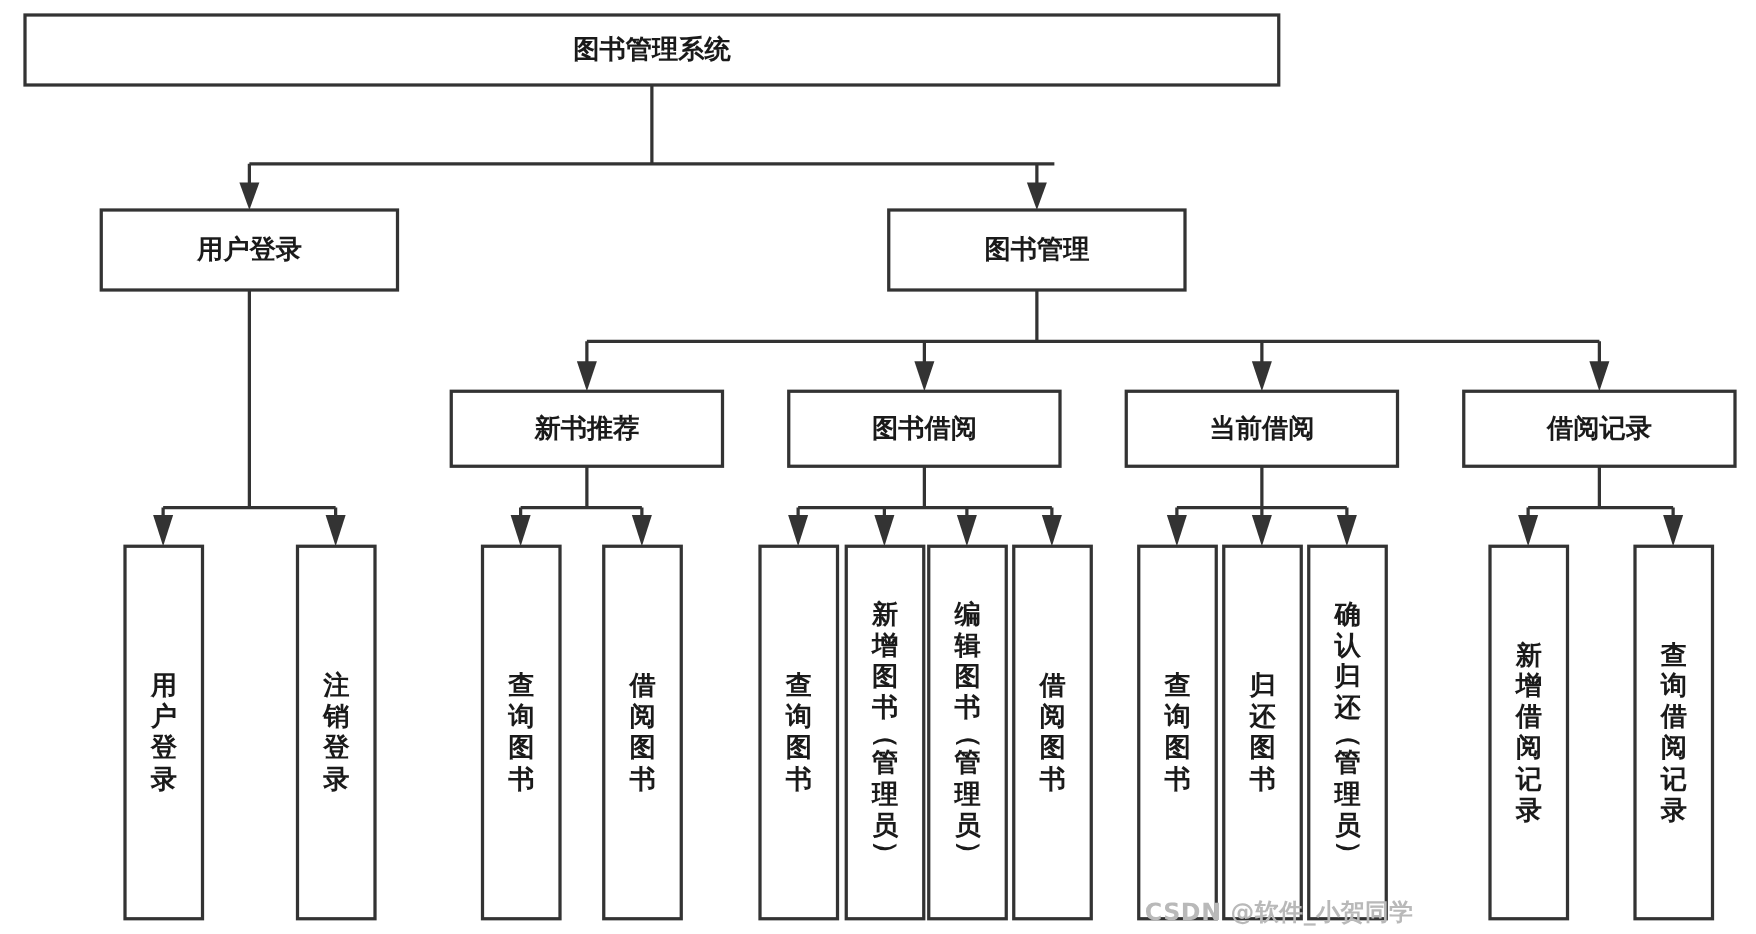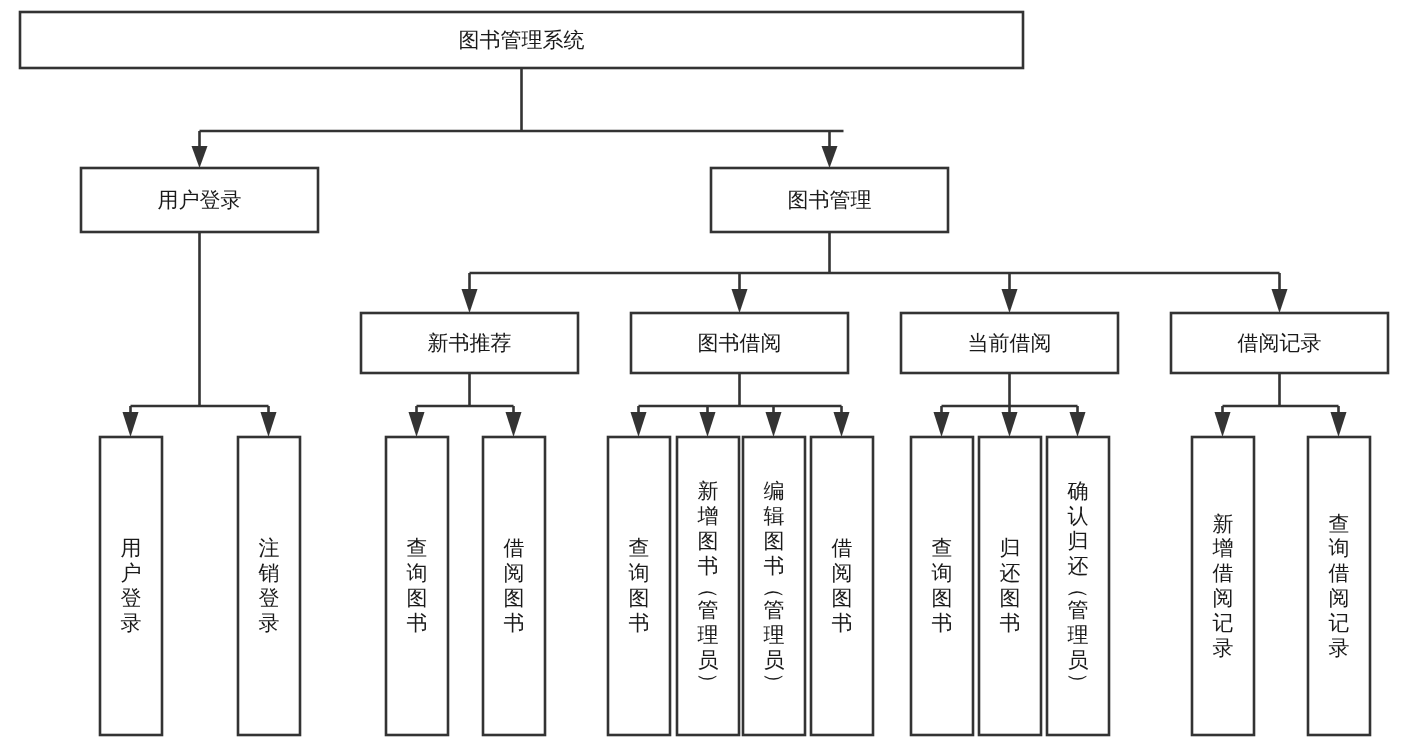--- a/index.html
+++ b/index.html
@@ -11,20 +11,21 @@
     width: 1405px;
     height: 747px;
     font-family: "DejaVu Sans", "Liberation Sans", sans-serif;
     overflow: hidden;
   }
   #diagram-root {
     position: relative;
     width: 1139px;
     height: 747px;
     background: #ffffff;
+    font-weight: bold;
   }
   svg#flow-svg {
     position: absolute;
     left: 0;
     top: 0;
     width: 1405px;
     height: 747px;
   }
   .node-box {
     fill: #ffffff;
@@ -210,14 +211,15 @@
   <div class="vlabel" style="left:743px; top:437px; width:62px; height:298px;"><div><span>编</span><span>辑</span><span>图</span><span>书</span><span style="display: block; transform: rotate(90deg); line-height: 0.95;">（</span><span>管</span><span>理</span><span>员</span><span style="display: block; transform: rotate(90deg); line-height: 0.95;">）</span></div></div>
   <div class="vlabel" style="left:811px; top:437px; width:62px; height:298px;"><div><span>借</span><span>阅</span><span>图</span><span>书</span></div></div>
 
   <div class="vlabel" style="left:911px; top:437px; width:62px; height:298px;"><div><span>查</span><span>询</span><span>图</span><span>书</span></div></div>
   <div class="vlabel" style="left:979px; top:437px; width:62px; height:298px;"><div><span>归</span><span>还</span><span>图</span><span>书</span></div></div>
   <div class="vlabel" style="left:1047px; top:437px; width:62px; height:298px;"><div><span>确</span><span>认</span><span>归</span><span>还</span><span style="display: block; transform: rotate(90deg); line-height: 0.95;">（</span><span>管</span><span>理</span><span>员</span><span style="display: block; transform: rotate(90deg); line-height: 0.95;">）</span></div></div>
 
   <div class="vlabel" style="left:1192px; top:437px; width:62px; height:298px;"><div><span>新</span><span>增</span><span>借</span><span>阅</span><span>记</span><span>录</span></div></div>
   <div class="vlabel" style="left:1308px; top:437px; width:62px; height:298px;"><div><span>查</span><span>询</span><span>借</span><span>阅</span><span>记</span><span>录</span></div></div>
 
+  <div class="watermark">CSDN @软件_小贺同学</div>
 
 </div>
 
 </body></html>

